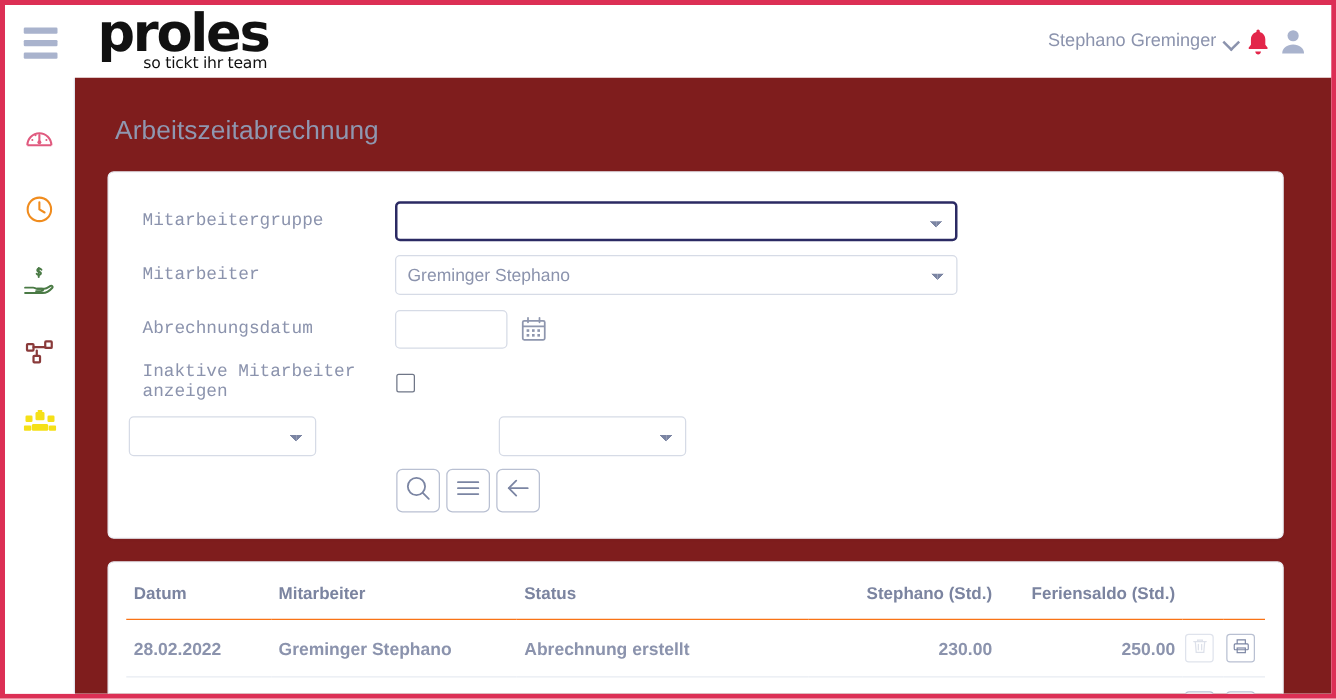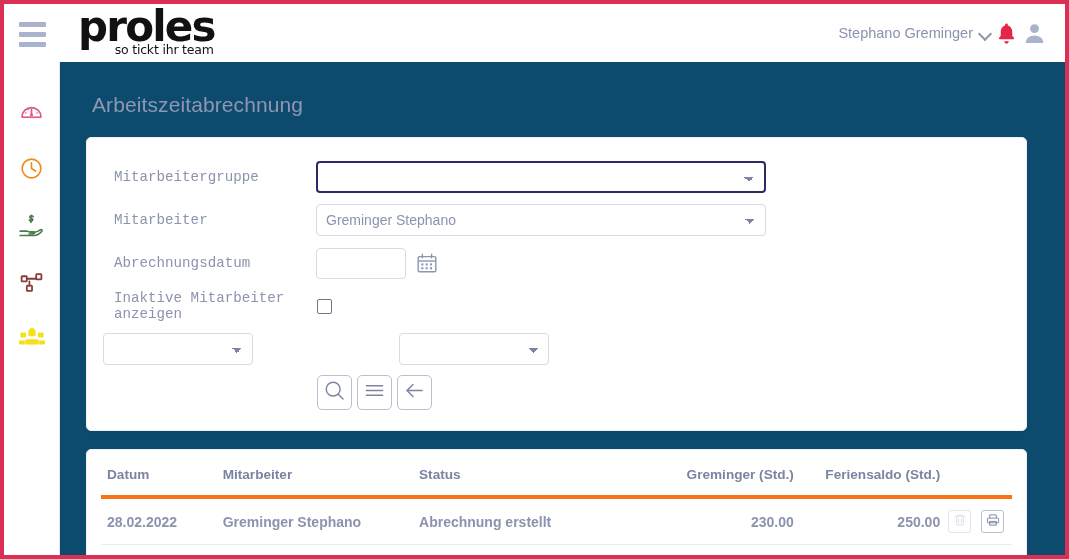--- a/index.html
+++ b/index.html
@@ -138,21 +138,21 @@
     width: 34px;
     height: 30px;
     display: flex;
     align-items: center;
     justify-content: center;
     cursor: pointer;
   }
 
   .content {
     flex: 1;
-    background: #0c4a6e;
+    background: #7f1d1d;
     padding: 22px 38px 0 26px;
     overflow: hidden;
   }
 
   .page-title {
     font-size: 21px;
     color: #8f97b0;
     font-weight: 400;
     margin: 9px 0 20px 6px;
     letter-spacing: 0.1px;
@@ -271,21 +271,21 @@
   table {
     width: 100%;
     border-collapse: collapse;
   }
   th {
     font-size: 13.6px;
     color: #7b84a0;
     font-weight: 700;
     text-align: left;
     padding: 17px 6px 13px 6px;
-    border-bottom: 4px solid #f97316;
+    border-bottom: 1px solid #f97316;
     white-space: nowrap;
   }
   td {
     font-size: 14px;
     color: #8b93ad;
     padding: 11px 6px;
     border-bottom: 1px solid #e8ebf2;
     white-space: nowrap;
     font-weight: bold;
   }
@@ -502,21 +502,21 @@
         </div>
       </div>
 
       <div class="card table-card">
         <table>
           <thead>
             <tr>
               <th class="c-datum">Datum</th>
               <th class="c-mit">Mitarbeiter</th>
               <th class="c-status">Status</th>
-              <th class="c-zeit num">Greminger (Std.)</th>
+              <th class="c-zeit num">Stephano (Std.)</th>
               <th class="c-ferien num">Feriensaldo (Std.)</th>
               <th class="c-act"></th>
               <th class="c-act"></th>
             </tr>
           </thead>
           <tbody>
 
             <tr>
               <td>28.02.2022</td>
               <td>Greminger Stephano</td>

